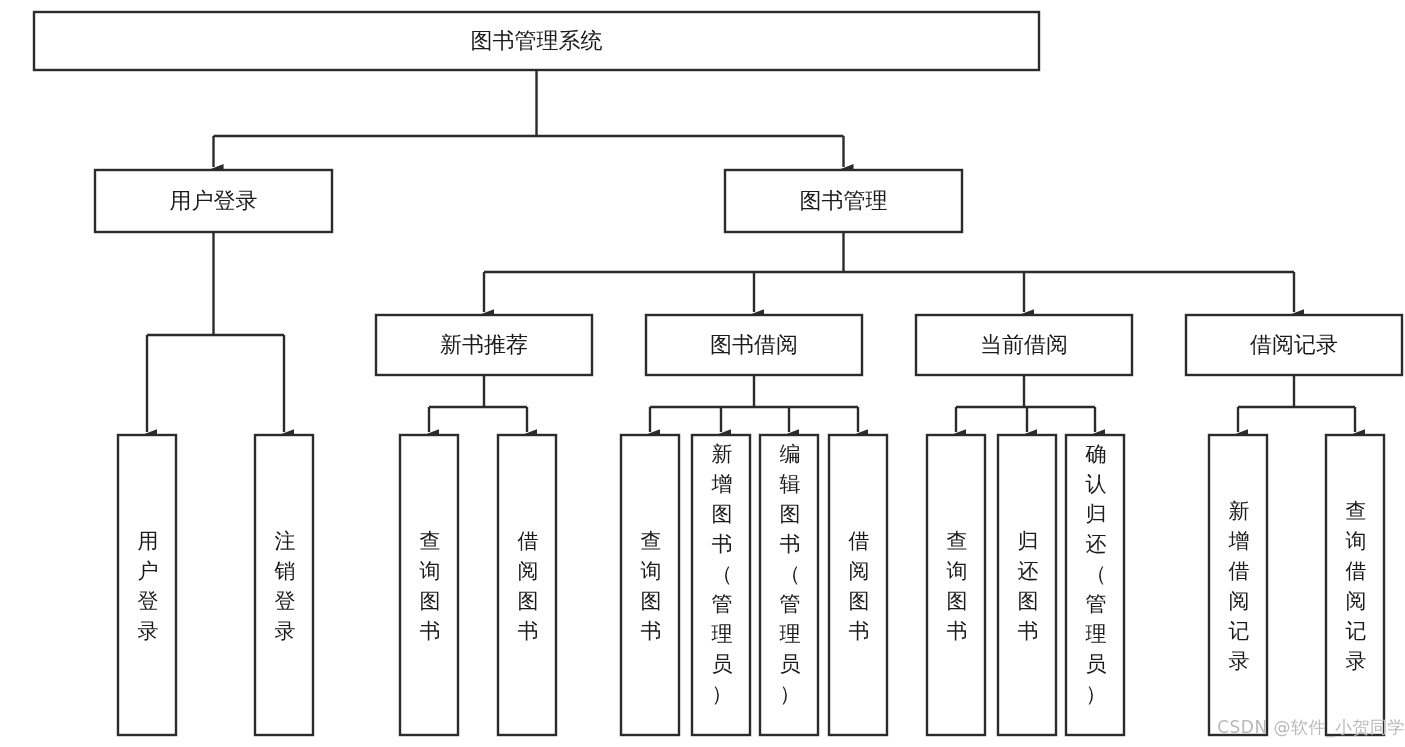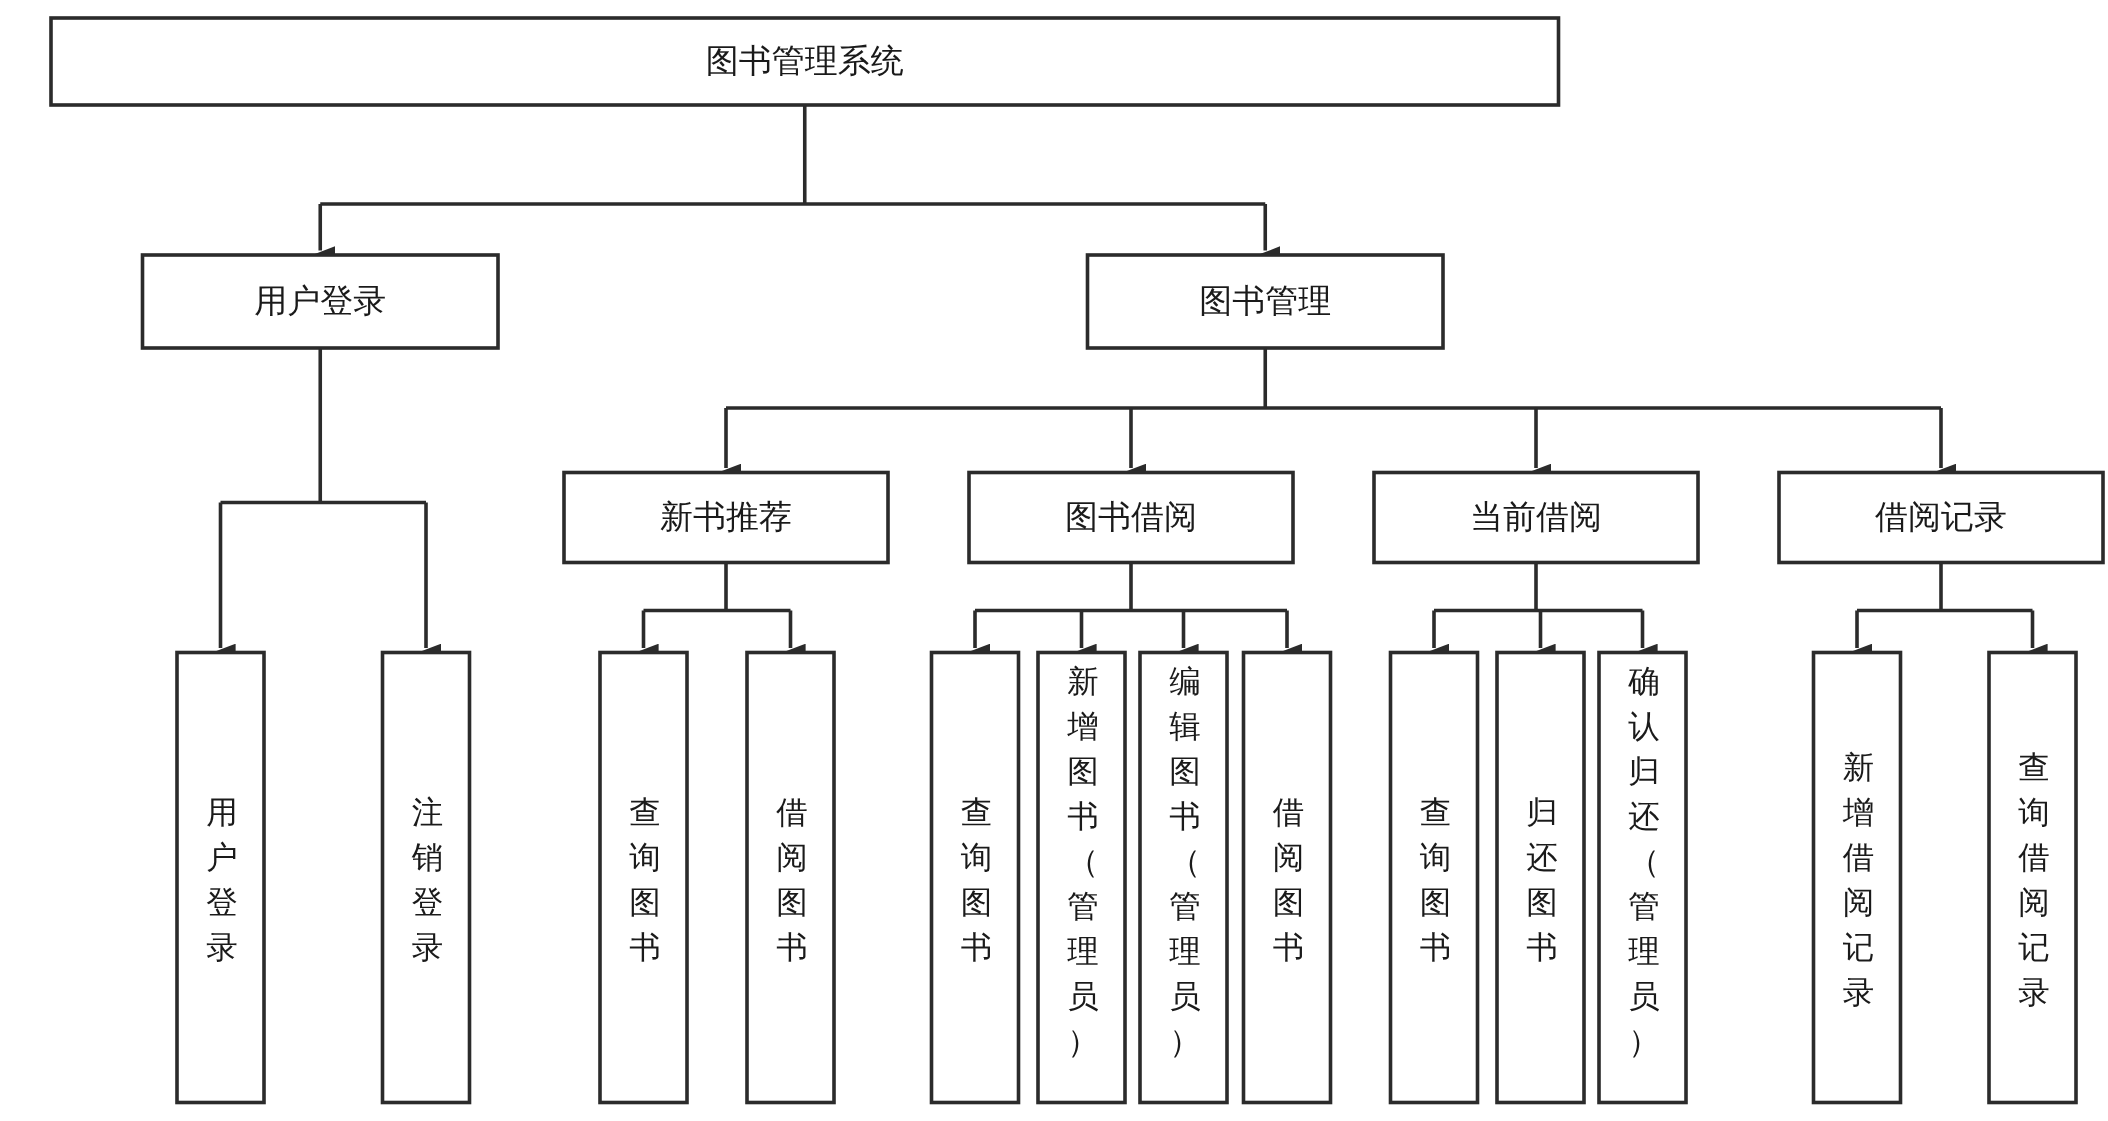--- a/index.html
+++ b/index.html
@@ -187,13 +187,14 @@
         <g>
           <rect x="1195" y="435" width="58" height="300" class="node-rect"></rect>
           <text x="1225" y="518.4" class="node-label-v"><tspan x="1225" dy="0">新</tspan><tspan x="1225" dy="30">增</tspan><tspan x="1225" dy="30">借</tspan><tspan x="1225" dy="30">阅</tspan><tspan x="1225" dy="30">记</tspan><tspan x="1225" dy="30">录</tspan></text>
         </g>
         <g>
           <rect x="1312" y="435" width="58" height="300" class="node-rect"></rect>
           <text x="1342" y="518.4" class="node-label-v"><tspan x="1342" dy="0">查</tspan><tspan x="1342" dy="30">询</tspan><tspan x="1342" dy="30">借</tspan><tspan x="1342" dy="30">阅</tspan><tspan x="1342" dy="30">记</tspan><tspan x="1342" dy="30">录</tspan></text>
         </g>
       </g>
   </svg>
+  <div class="watermark">CSDN @软件_小贺同学</div>
 </div>
 
 </body></html>

